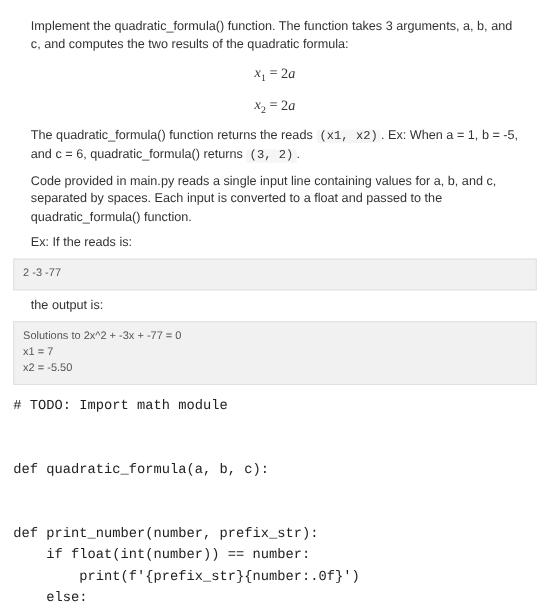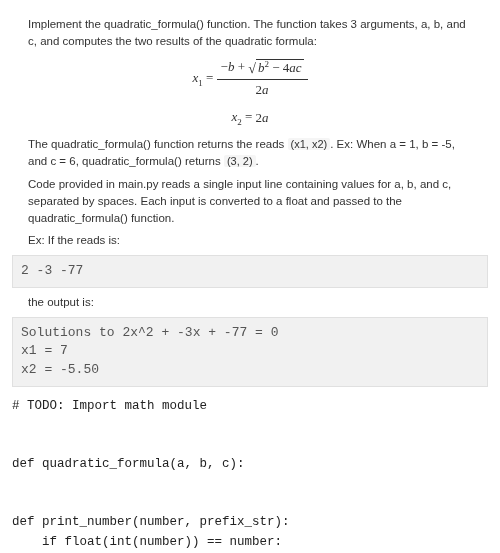--- a/index.html
+++ b/index.html
@@ -28,32 +28,32 @@
   .frac .num { display: block; border-bottom: 1px solid #333; padding: 0 4px 1px; }
   .frac .den { display: block; padding-top: 1px; }
   .sqrt {
     border-top: 1px solid #333;
     padding: 0 2px;
   }
   .radic { font-size: 14px; position: relative; top: 1px; }
   .sub { font-size: 9px; vertical-align: sub; }
   .sup { font-size: 9px; vertical-align: super; }
   code.inline {
-    font-family: Liberation Sans, sans-serif;
+    font-family: Liberation Mono, monospace;
     font-size: 11px;
     background: #f5f5f5;
     padding: 0 3px;
     border-radius: 2px;
   }
   pre.codebox {
     background: #f1f1f1;
     border: 1px solid #e0e0e0;
     padding: 6px 8px;
-    font-family: Liberation Mono, monospace;
-    font-size: 13px;
+    font-family: Liberation Sans, sans-serif;
+    font-size: 10px;
     margin: 6px 0;
     white-space: pre;
     color: #555;
   }
   pre.source {
     font-family: "Courier New", monospace;
     font-size: 12.5px;
     line-height: 1.55;
     margin: 10px 0 0 0;
     white-space: pre;
@@ -61,21 +61,20 @@
   }
 </style>
 </head>
 <body>
 
 <p>Implement the quadratic_formula() function. The function takes 3 arguments, a, b, and c, and computes the two results of the quadratic formula:</p>
 
 <div class="formula-block">
   <span><i>x</i><span class="sub">1</span> = </span>
   <span class="frac">
-    <span class="num">−<i>b</i> <span>+</span> <span class="radic">√</span><span class="sqrt"><i>b</i><span class="sup">2</span> − 4<i>ac</i></span></span>
     <span class="den">2<i>a</i></span>
   </span>
 </div>
 
 <div class="formula-block">
   <span><i>x</i><span class="sub">2</span> = </span>
   <span class="frac">
     <span class="den">2<i>a</i></span>
   </span>
 </div>

